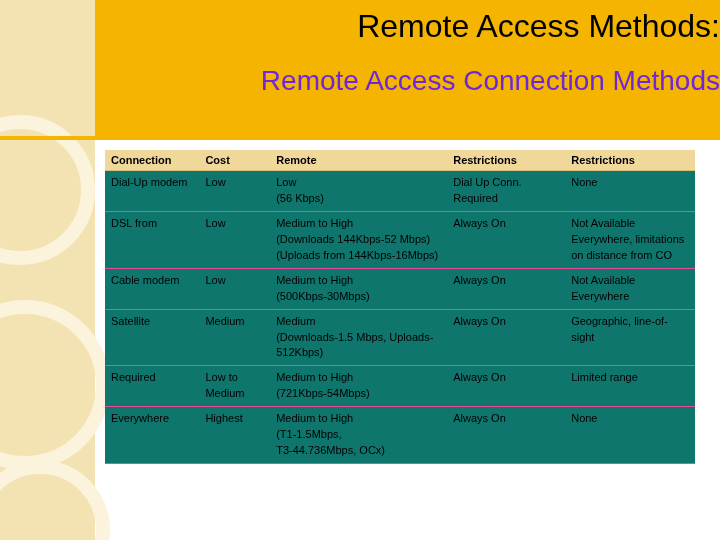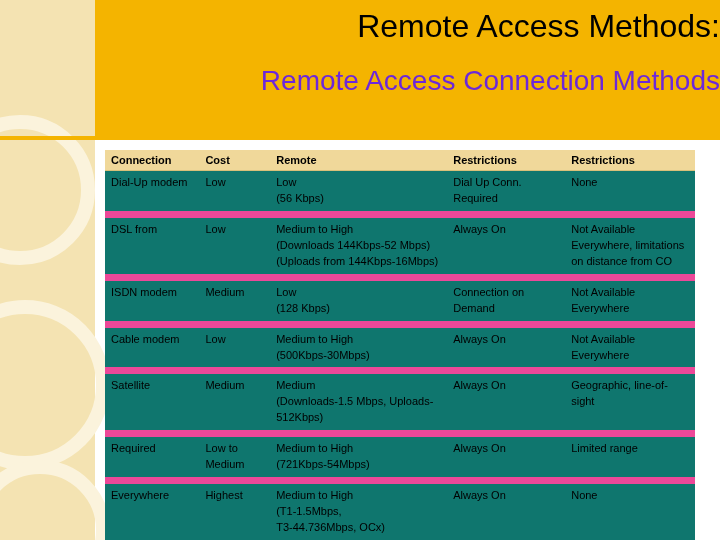--- a/index.html
+++ b/index.html
@@ -81,21 +81,21 @@
     text-align: left;
     font-weight: bold;
     padding: 4px 6px;
     border-bottom: 1px solid #d8c07a;
     vertical-align: top;
   }
   td {
     text-align: left;
     vertical-align: top;
     padding: 4px 6px;
-    border-bottom: 7px solid #ec4899;
+    border-bottom: 1px solid #ec4899;
     line-height: 1.45;
   }
   .col-conn  { width: 16%; }
   .col-cost  { width: 12%; }
   .col-speed { width: 30%; }
   .col-avail { width: 20%; }
   .col-restr { width: 22%; }
 </style>
 </head>
 <body>
@@ -138,27 +138,20 @@
         <td>None</td>
       </tr>
       <tr>
         <td>DSL from</td>
         <td>Low</td>
         <td>Medium to High<br>(Downloads 144Kbps-52 Mbps)<br>(Uploads from 144Kbps-16Mbps)</td>
         <td>Always On</td>
         <td>Not Available Everywhere, limitations on distance from CO</td>
       </tr>
       <tr>
-        <td>ISDN modem</td>
-        <td>Medium</td>
-        <td>Low<br>(128 Kbps)</td>
-        <td>Connection on Demand</td>
-        <td>Not Available Everywhere</td>
-      </tr>
-      <tr>
         <td>Cable modem</td>
         <td>Low</td>
         <td>Medium to High<br>(500Kbps-30Mbps)</td>
         <td>Always On</td>
         <td>Not Available Everywhere</td>
       </tr>
       <tr>
         <td>Satellite</td>
         <td>Medium</td>
         <td>Medium<br>(Downloads-1.5 Mbps, Uploads-512Kbps)</td>

